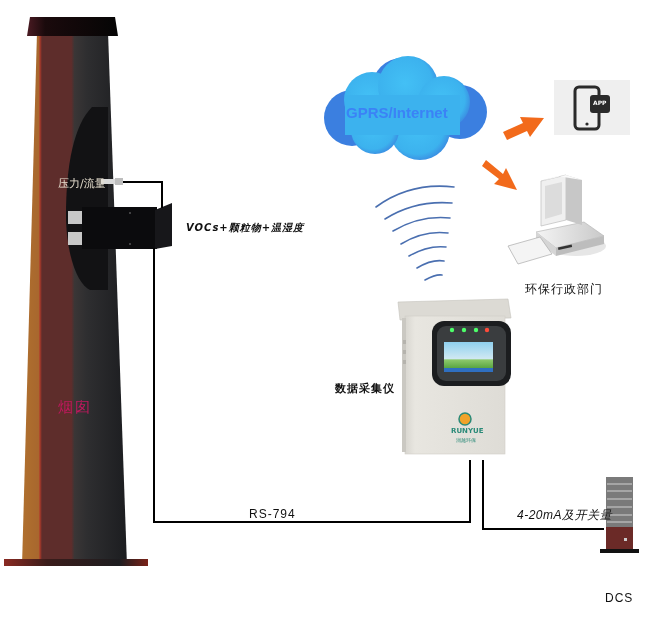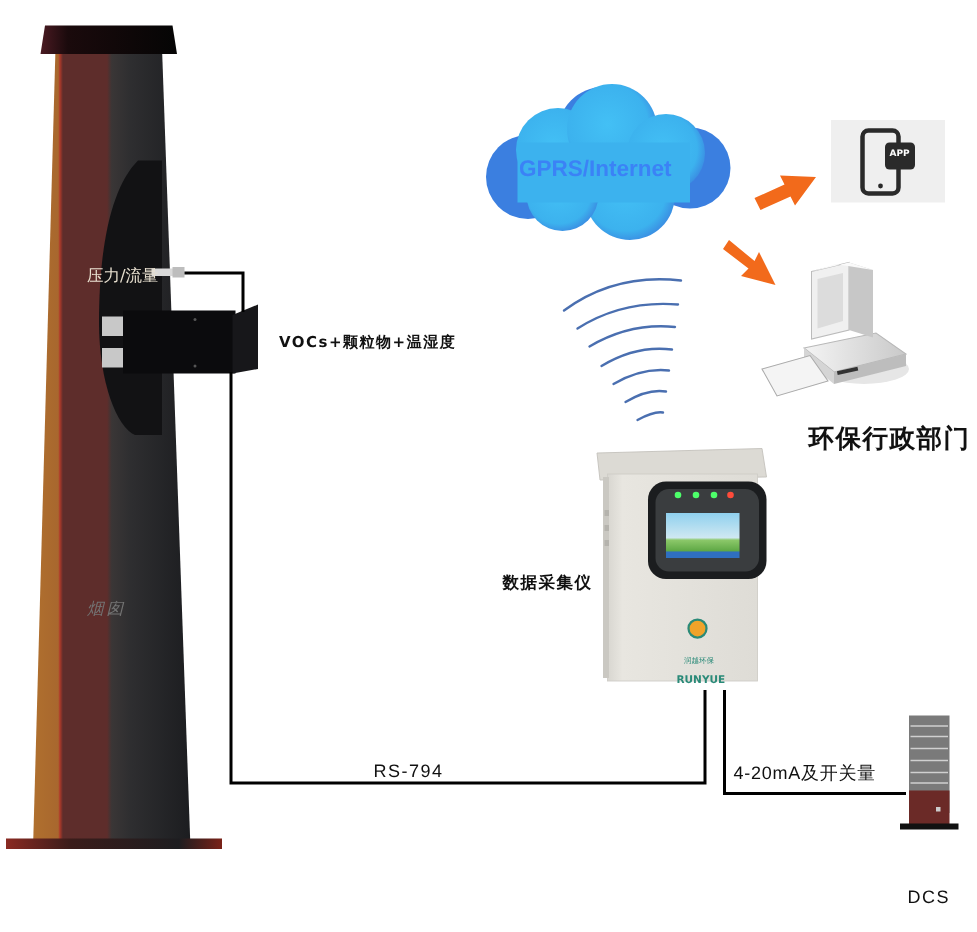--- a/index.html
+++ b/index.html
@@ -2,21 +2,21 @@
 <html><head>
   <meta charset="utf-8">
   <style>
     html, body { margin: 0; padding: 0; background: #ffffff; }
     body { width: 651px; height: 621px; position: relative; overflow: hidden;
            font-family: "DejaVu Sans", "Liberation Sans", sans-serif; }
     svg.scene { position: absolute; left: 0; top: 0; }
     .lbl { position: absolute; white-space: nowrap; color: #111; }
     .lbl-cn { font-size: 11px; font-weight: bold; letter-spacing: 1px; }
     .lbl-chim-sensor { color: #e8e0d0; font-size: 11px; font-family: "DejaVu Serif", serif; }
-    .lbl-chimney { color: #737373; font-size: 11px; letter-spacing: 2px; font-style: italic; }
+    .lbl-chimney { color: #be185d; font-size: 15px; letter-spacing: 2px; }
     .lbl-cloud { color: #3b82f6; font-size: 15px; font-weight: bold; font-family: "Liberation Sans", sans-serif; }
     .lbl-mono { font-size: 12px; font-family: "Liberation Sans", sans-serif; color: #111; letter-spacing: 1px; }
   </style>
 </head>
 <body>
 
 <svg class="scene" width="651" height="621" viewBox="0 0 651 621">
   <defs>
     <linearGradient id="chimGrad" x1="0" x2="1" y1="0" y2="0">
       <stop offset="0" stop-color="#b0702e"></stop>
@@ -165,23 +165,23 @@
     <line x1="607" y1="499" x2="632" y2="499" stroke="#d0d0d0" stroke-width="1"></line>
     <line x1="607" y1="507" x2="632" y2="507" stroke="#d0d0d0" stroke-width="1"></line>
     <line x1="607" y1="515" x2="632" y2="515" stroke="#d0d0d0" stroke-width="1"></line>
     <line x1="607" y1="522" x2="632" y2="522" stroke="#d0d0d0" stroke-width="1"></line>
     <rect x="624" y="538" width="3" height="3" fill="#ccc"></rect>
     <rect x="600" y="549" width="39" height="4" fill="#111"></rect>
   </g>
 </svg>
 
 <span class="lbl lbl-chim-sensor" style="left:46px; top:176px;margin-left:12px;">压力/流量</span>
-<span class="lbl lbl-cn" style="left:186px; top:221px; font-size:10px;">VOCs+颗粒物+温湿度</span>
+<span class="lbl lbl-cn" style="left:186px; top:221px; font-size:10px;font-style:italic;">VOCs+颗粒物+温湿度</span>
 <span class="lbl lbl-chimney" style="left:58px; top:398px;">烟囱</span>
 <span class="lbl lbl-cloud" style="left:346px; top:104px;">GPRS/Internet</span>
 <span class="lbl" style="left:593px; top:99px; font-size:6px; color:#fff; font-weight:bold;">APP</span>
-<span class="lbl lbl-cn" style="left:539px; top:281px; font-weight:bold; font-size:17px;">环保行政部门</span>
+<span class="lbl lbl-cn" style="left:525px; top:281px; font-weight:normal; font-size:12px;">环保行政部门</span>
 <span class="lbl lbl-cn" style="left:335px; top:381px; font-size:11px;text-align:center;">数据采集仪</span>
-<span class="lbl" style="left:451px; top:449px; font-size:7px; font-weight:bold; color:#2a8a78;">RUNYUE</span>
+<span class="lbl" style="left:451px; top:427px; font-size:7px; font-weight:bold; color:#2a8a78;">RUNYUE</span>
 <span class="lbl" style="left:456px; top:437px; font-size:5px; color:#2a8a78;">润越环保</span>
 <span class="lbl lbl-mono" style="left:249px; top:507px;">RS-794</span>
-<span class="lbl lbl-mono" style="left:489px; top:507px; letter-spacing:0.5px;">4-20mA及开关量</span>
+<span class="lbl lbl-mono" style="left:517px; top:507px; letter-spacing:0.5px;font-style:italic;">4-20mA及开关量</span>
 <span class="lbl lbl-mono" style="left:605px; top:591px;">DCS</span>
 
 </body></html>

